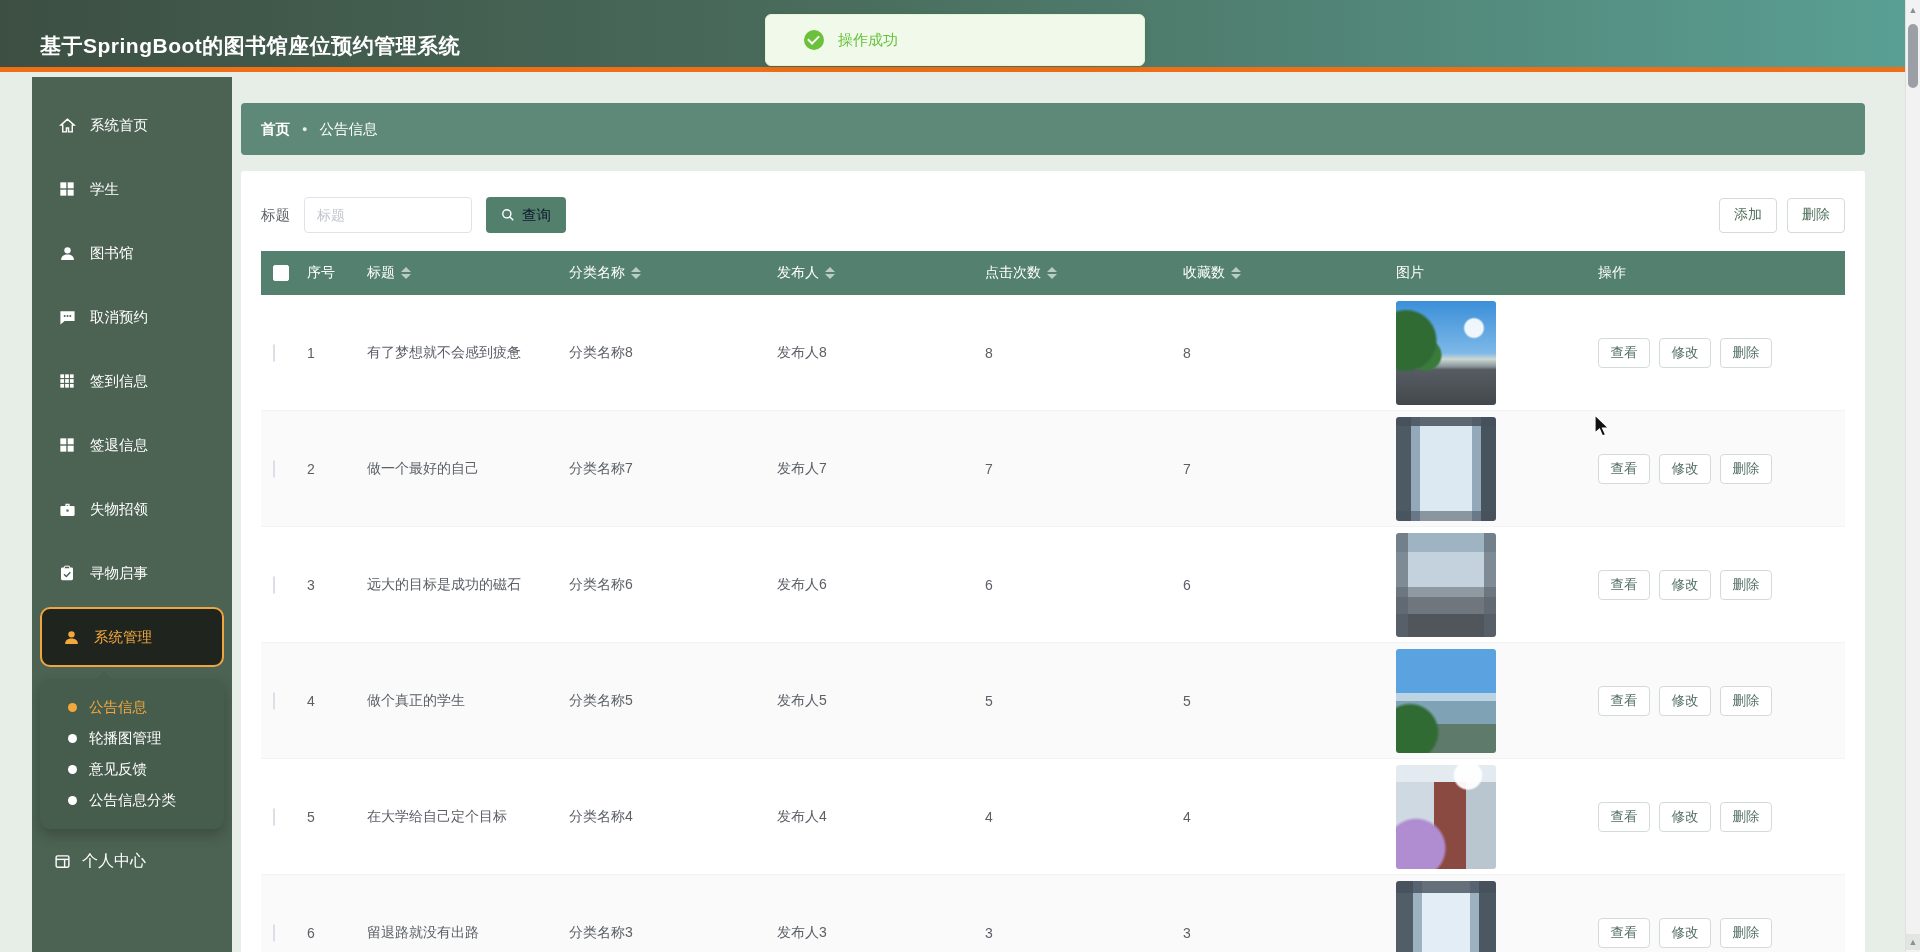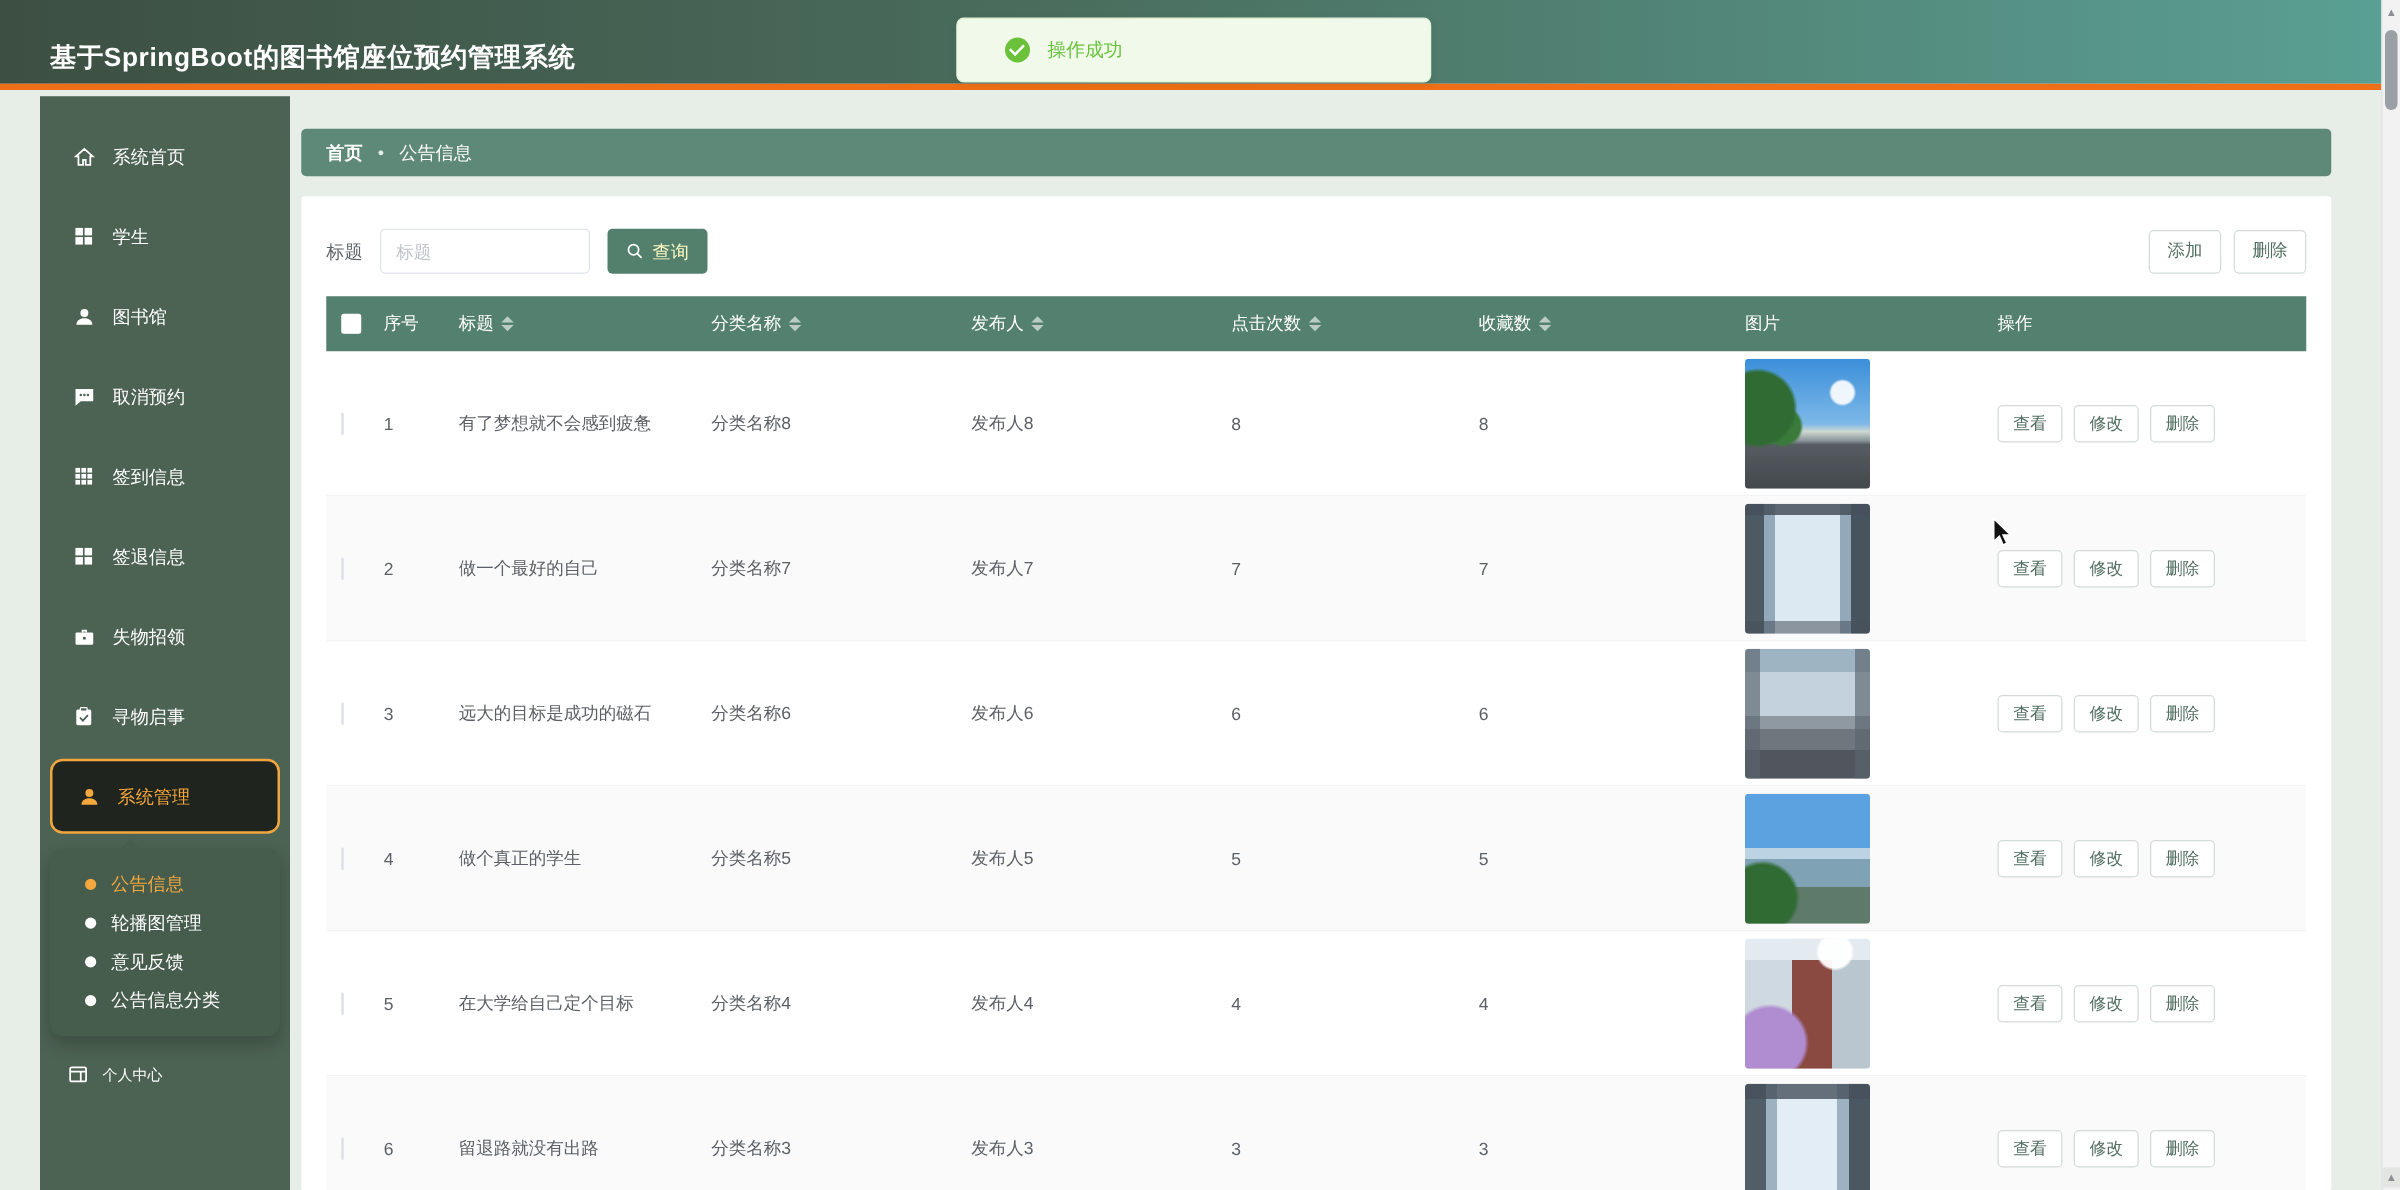--- a/index.html
+++ b/index.html
@@ -36,37 +36,37 @@
   .side-item:first-child { margin-top:16px; }
   .side-item .sicon { width:18px; height:18px; display:inline-flex; align-items:center; justify-content:center; color:#fff; flex:0 0 auto; }
   .side-item.active { height:60px; margin:2px 8px; padding-left:20px; background:#20241e; border:2px solid #f0a53f; border-radius:10px; color:#f3a73c; }
   .side-item.active .sicon { color:#f3a73c; }
   .submenu { margin:12px 8px 0 8px; background:#465c4d; border-radius:10px; padding:13px 0 13px 0; position:relative; box-shadow:0 6px 14px rgba(0,0,0,.22); }
   .submenu::before { content:""; position:absolute; top:-5px; left:58px; width:12px; height:12px; background:#465c4d; transform:rotate(45deg); }
   .sub-item { height:31px; display:flex; align-items:center; gap:12px; padding-left:28px; color:#fff; font-size:14.5px; cursor:pointer; }
   .sub-item .dot { width:9px; height:9px; border-radius:50%; background:#fff; flex:0 0 auto; }
   .sub-item.active { color:#f3a73c; }
   .sub-item.active .dot { background:#f3a73c; }
-  .side-footer { margin-top:22px; display:flex; align-items:center; gap:10px; padding-left:22px; color:#fff; font-size:12px; cursor:pointer; }
+  .side-footer { margin-top:22px; display:flex; align-items:center; gap:10px; padding-left:22px; color:#fff; font-size:16px; cursor:pointer; }
   .side-footer .sicon { width:18px; height:18px; color:#fff; }
 
   
   .main { position:absolute; left:220px; top:77px; width:1700px; height:875px; }
-  .breadcrumb { margin:26px 0 0 21px; width:1624px; height:38px; background:#5e8878; border-radius:4px;
+  .breadcrumb { margin:26px 0 0 21px; width:1624px; height:52px; background:#5e8878; border-radius:4px;
     display:flex; align-items:center; padding-left:20px; color:#fff; font-size:14.5px; gap:12px; }
   .bc-home { font-weight:bold; cursor:pointer; }
   .bc-sep { font-size:9px; opacity:.85; }
   .card { margin:16px 0 0 21px; width:1624px; height:796px; background:#fff; border-radius:3px; padding:0 20px; overflow:hidden; }
 
   .search-row { display:flex; align-items:center; margin-top:26px; height:36px; }
   .search-label { font-size:14.5px; color:#5f6368; }
   .search-input { margin-left:14px; width:168px; height:36px; border:1px solid #dfe4ea; border-radius:4px; padding:0 12px; font-size:14px; color:#333; outline:none; font-family:inherit; }
   .search-input::placeholder { color:#c0c4cc; }
   .btn-query { margin-left:14px; height:36px; padding:0 15px; background:#52806d; border:none; border-radius:4px;
-    color:#fef9c3; font-size:14.5px; display:flex; align-items:center; gap:7px; cursor:pointer; font-family:inherit; }
+    color:#0f172a; font-size:14.5px; display:flex; align-items:center; gap:7px; cursor:pointer; font-family:inherit; }
   .top-actions { margin-left:auto; display:flex; gap:10px; }
   .btn-plain { height:35px; padding:0 14px; background:#fff; border:1px solid #d3dcd6; border-radius:4px; color:#52705f; font-size:14px; cursor:pointer; font-family:inherit; }
 
   
   .table { margin-top:18px; width:1584px; }
   .tgrid { display:grid; grid-template-columns:46px 60px 202px 208px 208px 198px 213px 202px 1fr; align-items:center; }
   .thead { height:44px; background:#54806f; color:#fff; font-size:14px; }
   .th { display:flex; align-items:center; gap:6px; }
   .sorts { display:inline-flex; flex-direction:column; gap:2px; cursor:pointer; }
   .sorts i { display:block; width:0; height:0; border-left:5px solid transparent; border-right:5px solid transparent; }

